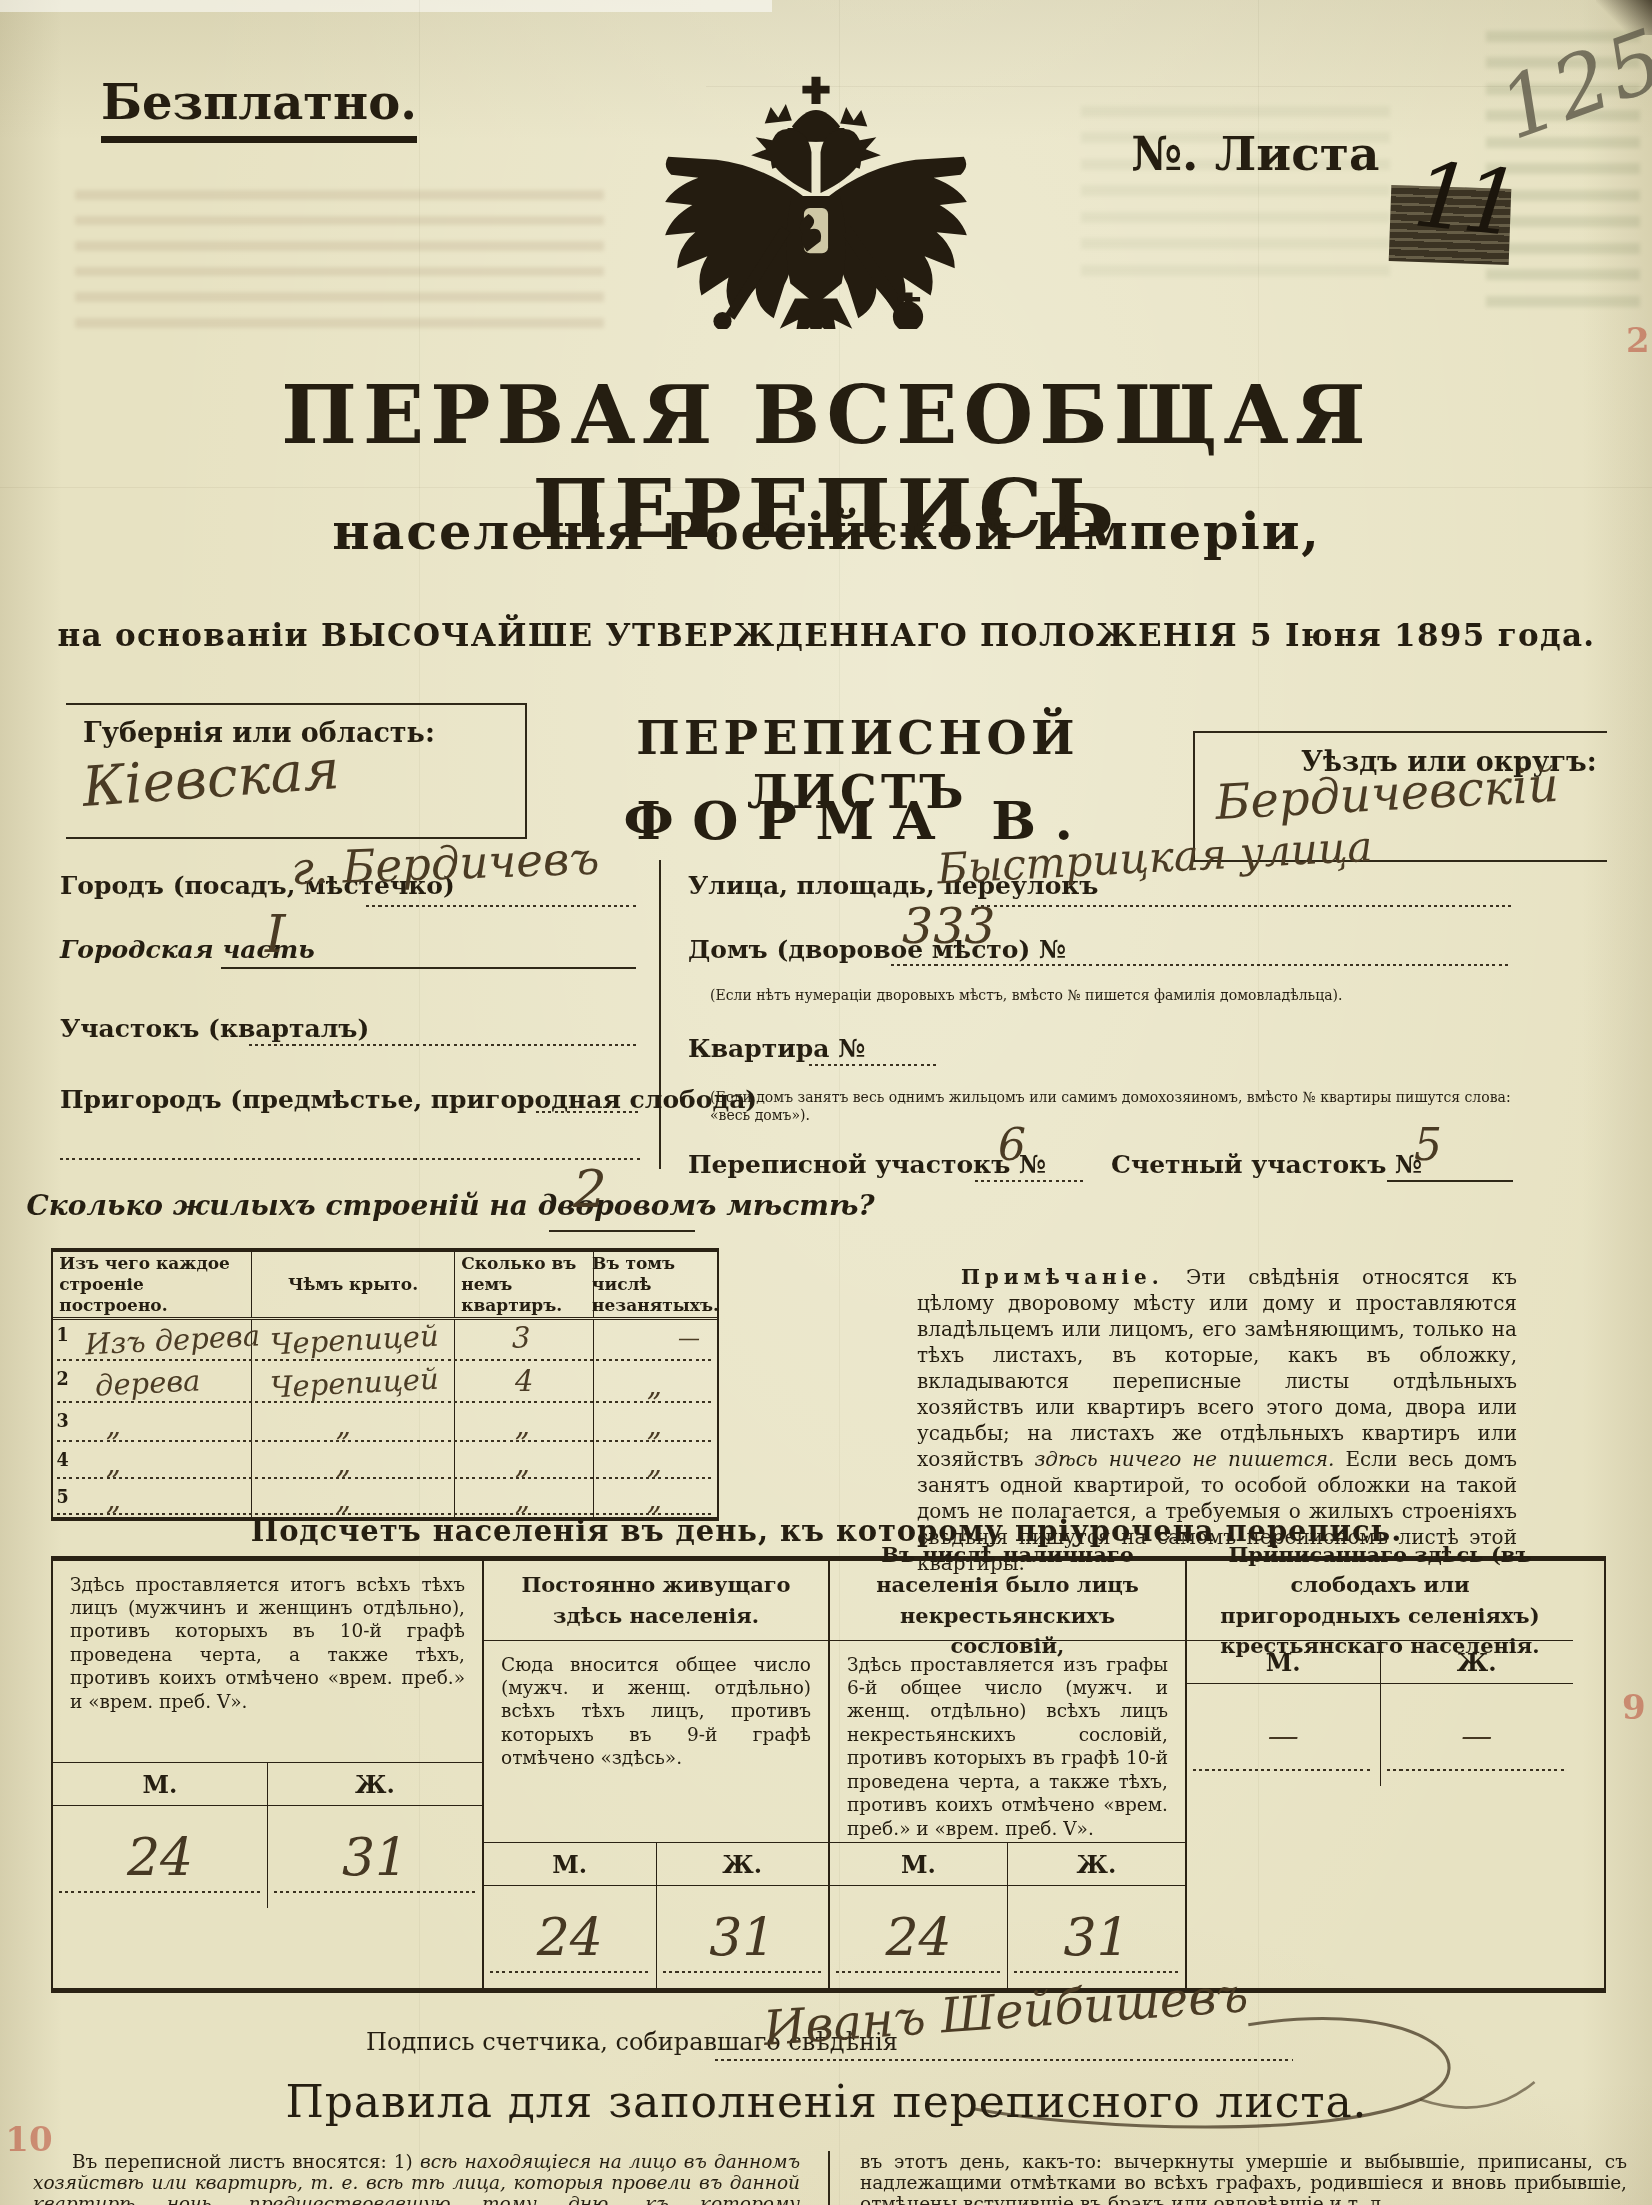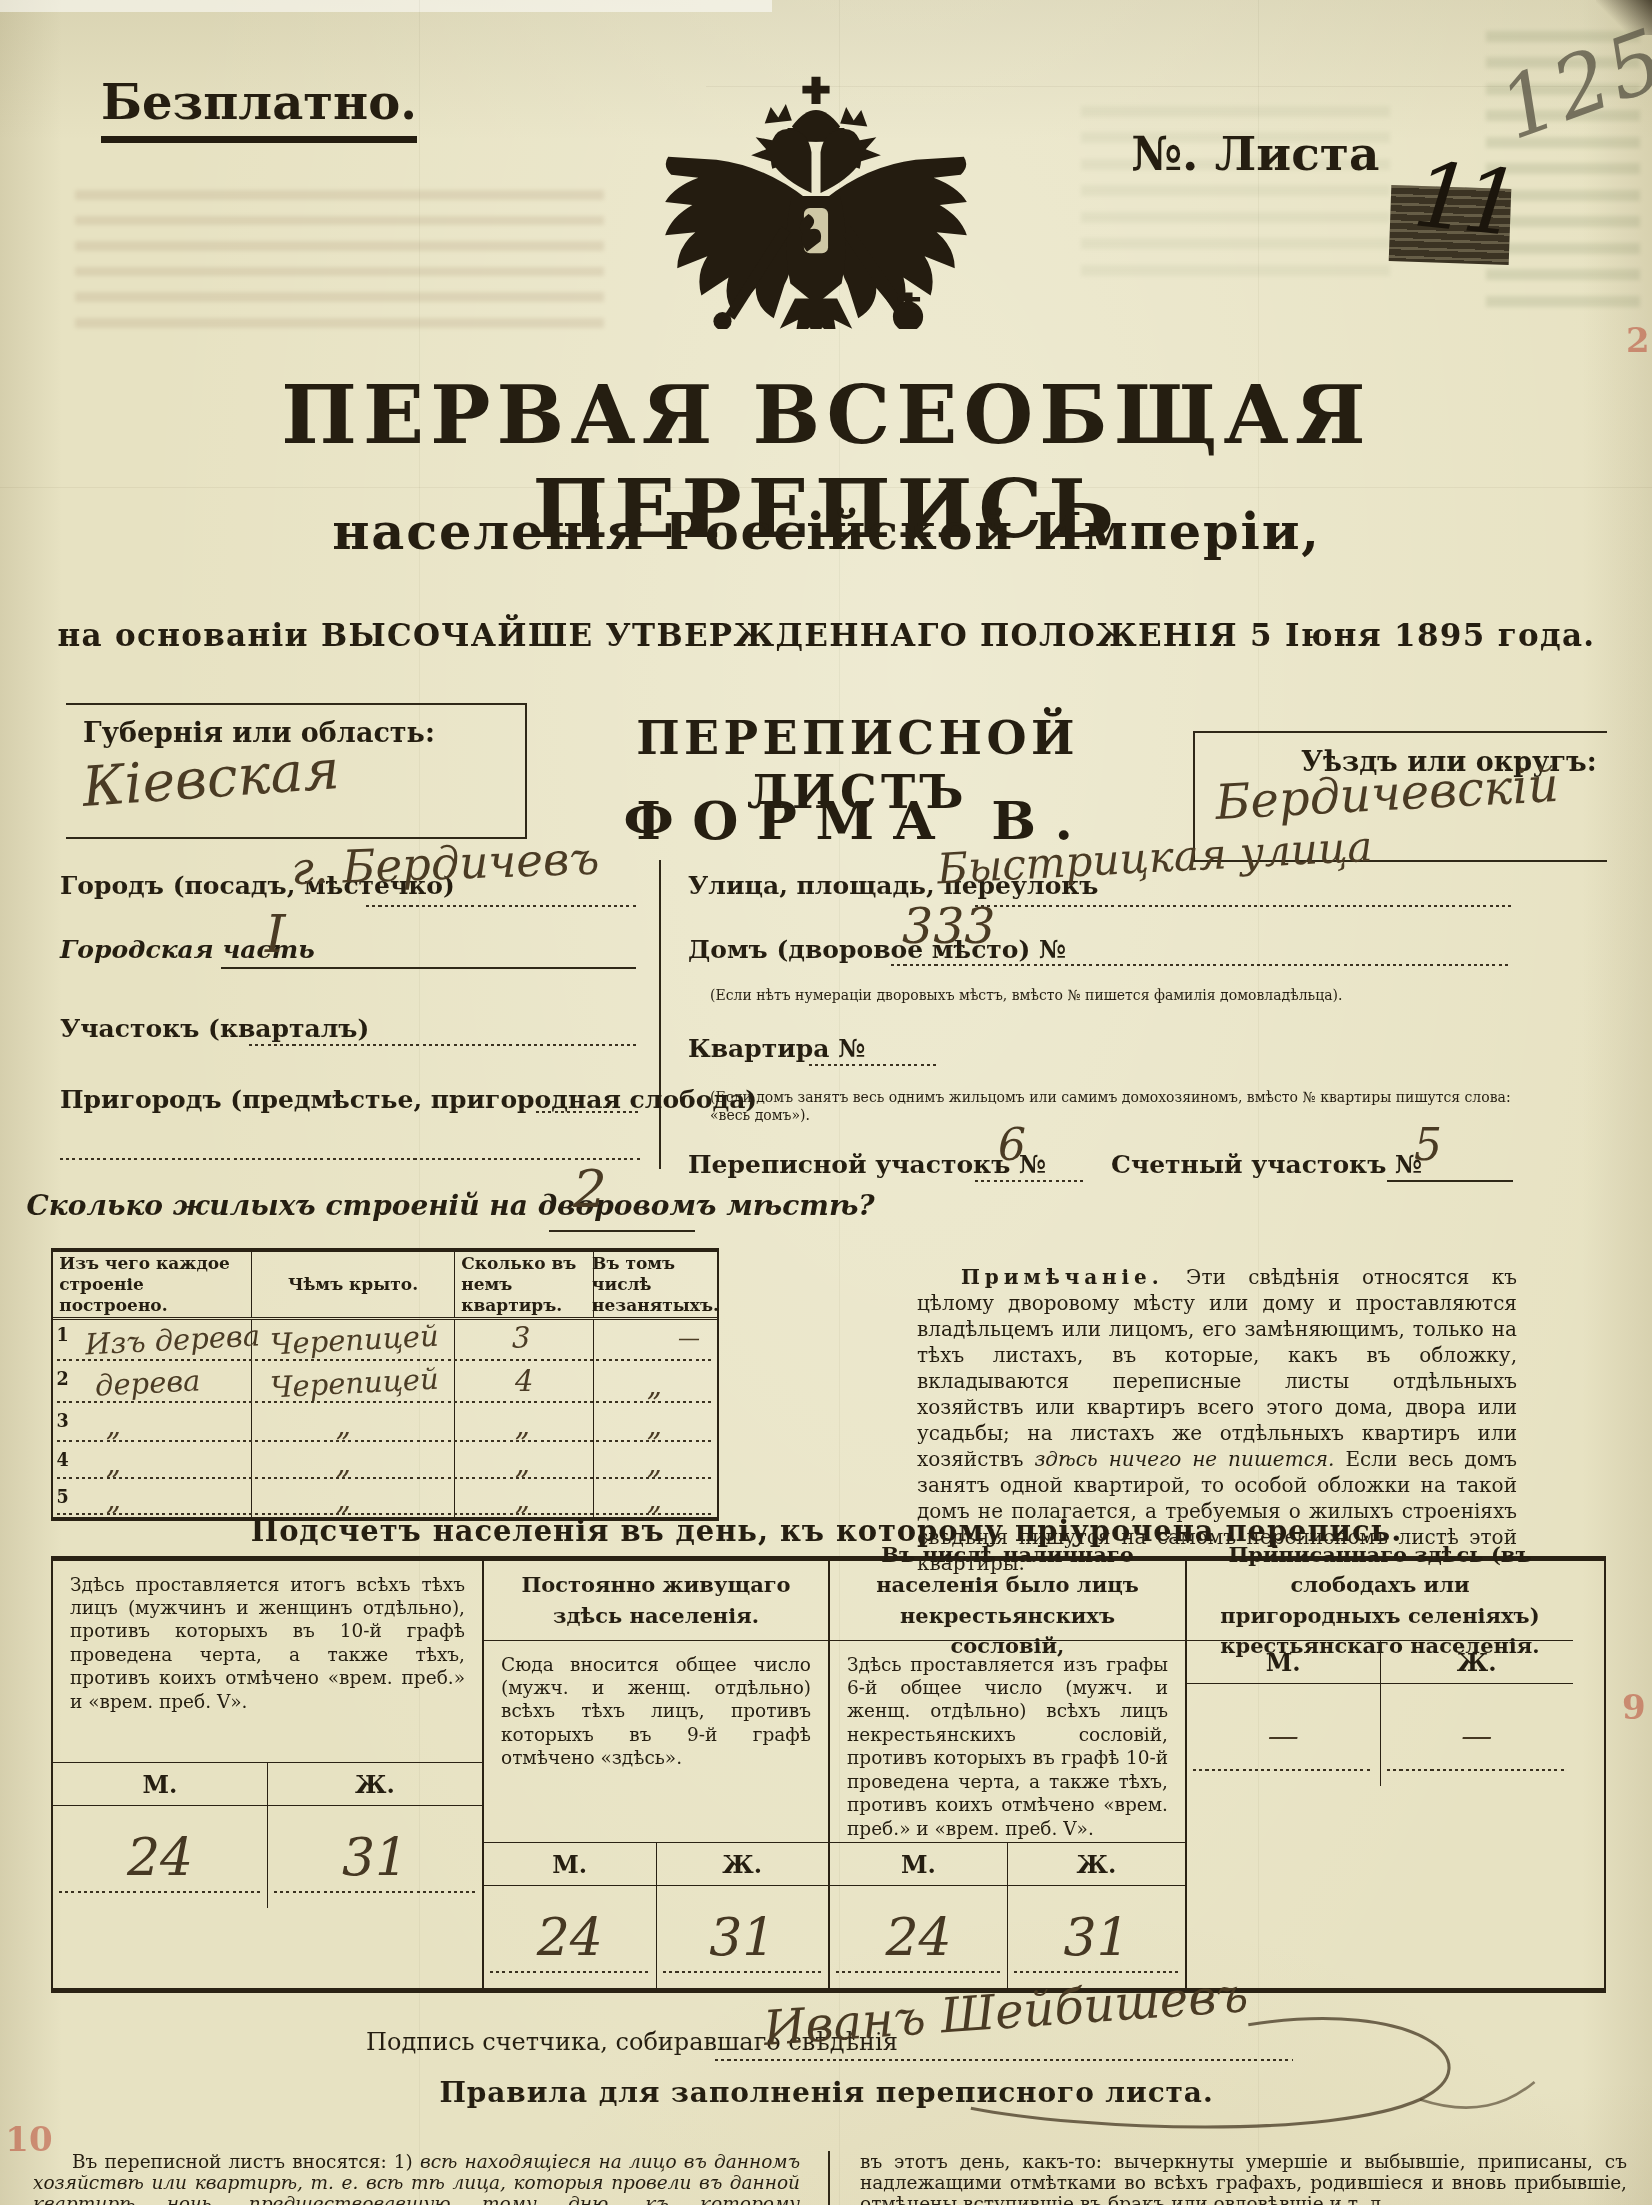--- a/index.html
+++ b/index.html
@@ -84,21 +84,21 @@
   .mf-cell:first-child{border-right:1.3px solid #2a2214;}
   .pg-vals{display:flex;height:102px;}
   .val-cell{flex:1;position:relative;display:flex;align-items:center;justify-content:center;}
   .val-cell:first-child{border-right:1.3px solid #2a2214;}
   .val-hand{font-family:"DejaVu Serif",serif;font-style:italic;color:#463823;font-size:52px;}
   .val-dot{position:absolute;left:6.2px;right:6.2px;bottom:15px;height:2.2px;
     background-image:repeating-linear-gradient(90deg,#3a3120 0 3.1px,transparent 3.1px 6.2px);}
 
   
   .sig-lbl{position:absolute;left:366px;top:2028px;font-size:24px;white-space:nowrap;}
-  .rules-h{position:absolute;top:2076px;font-size:28px;font-weight:bold;letter-spacing:0.9px;}
+  .rules-h{position:absolute;top:2076px;font-size:44px;font-weight:normal;letter-spacing:0.9px;}
   .rcol{position:absolute;top:2151px;width:767px;font-size:18.5px;line-height:21px;text-align:justify;}
   .rp{margin:0 0 2.6px 0;}
   .ind{text-indent:39px;}
 </style>
 </head>
 <body>
 
 <div class="page">
 
   <div class="scan-strip"></div>

